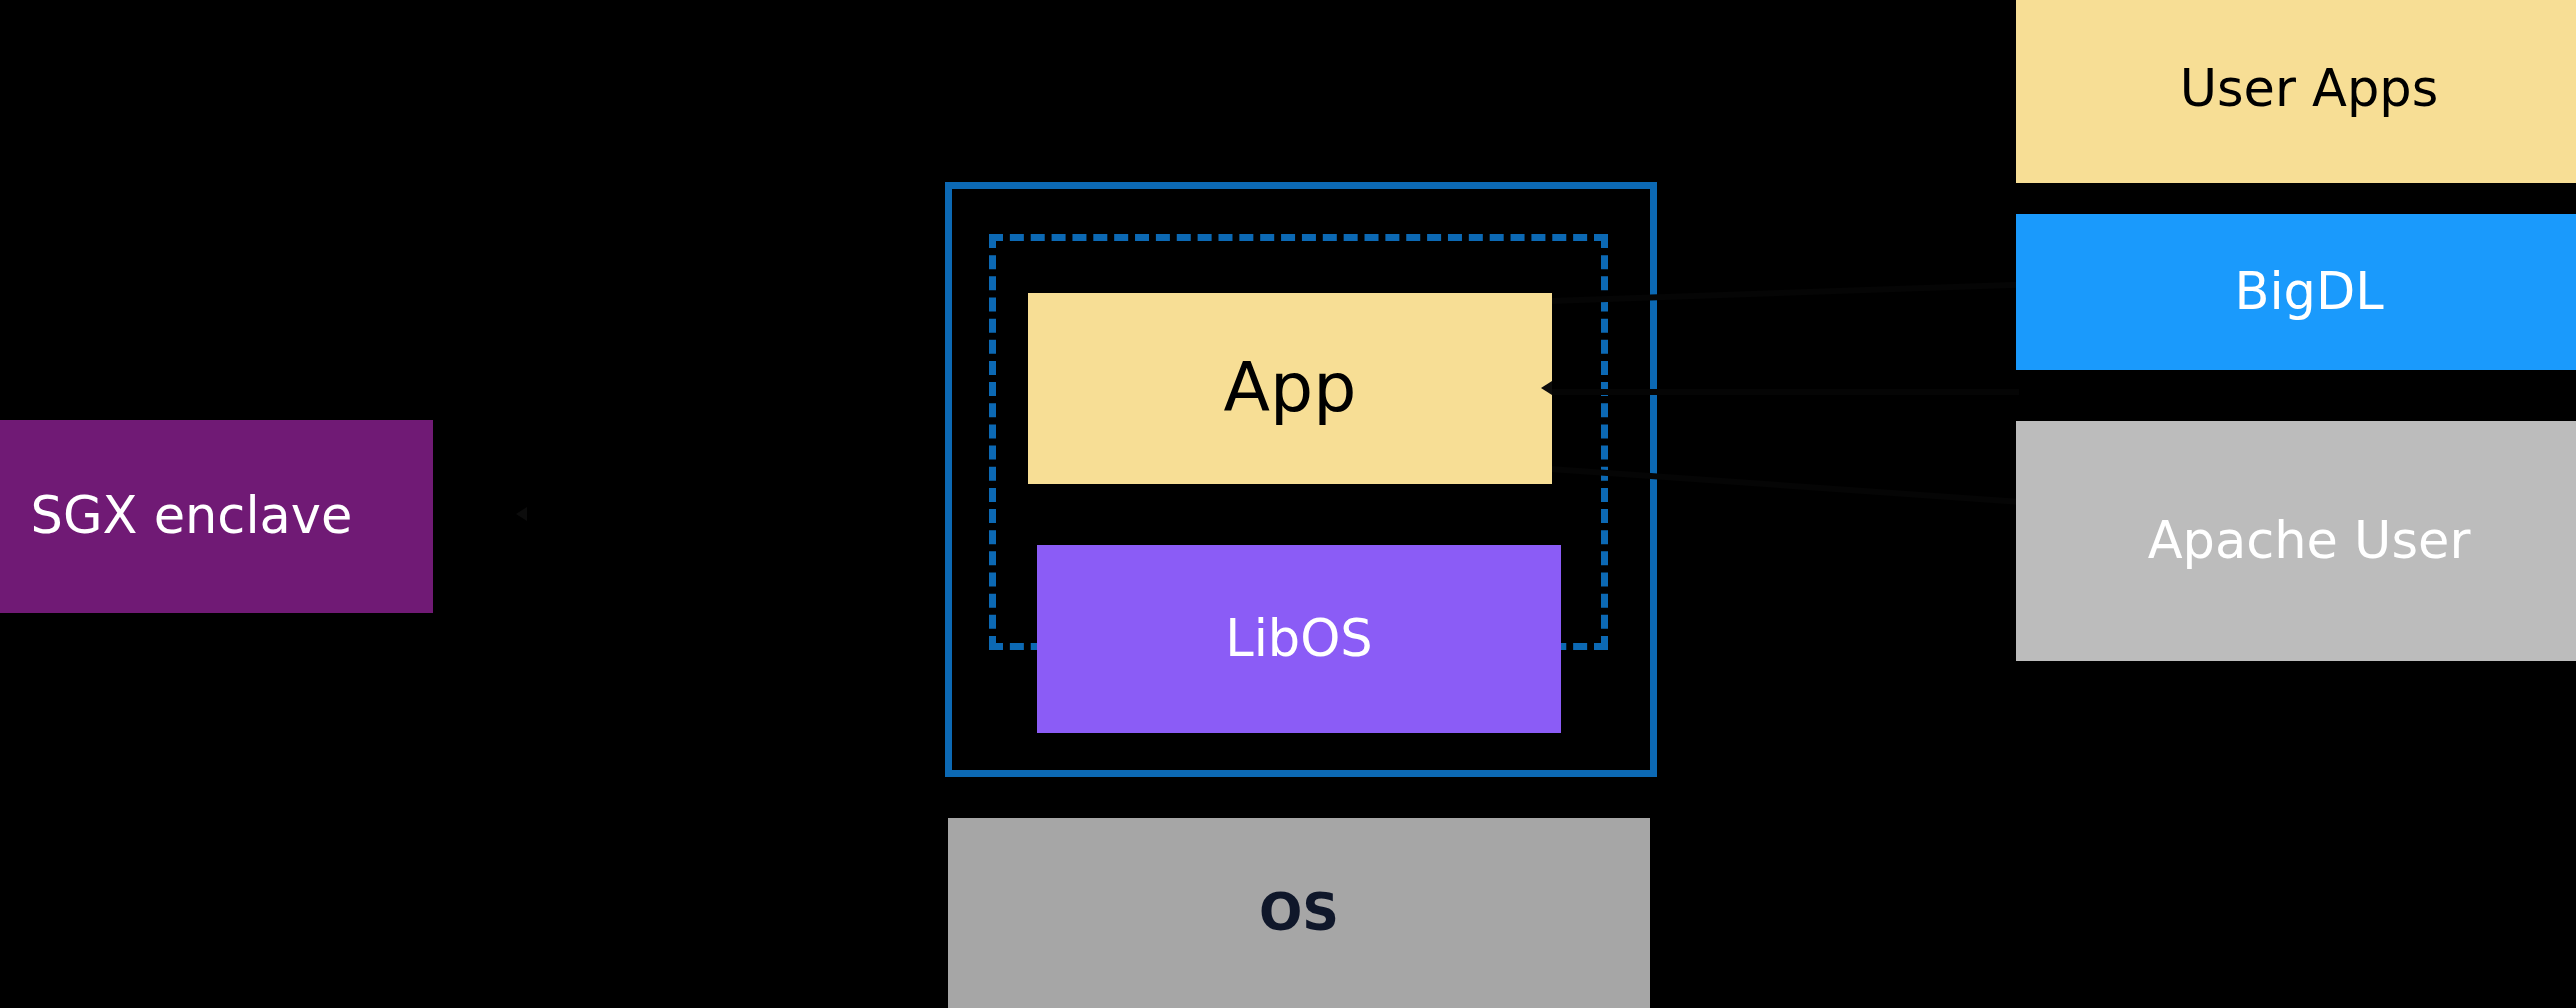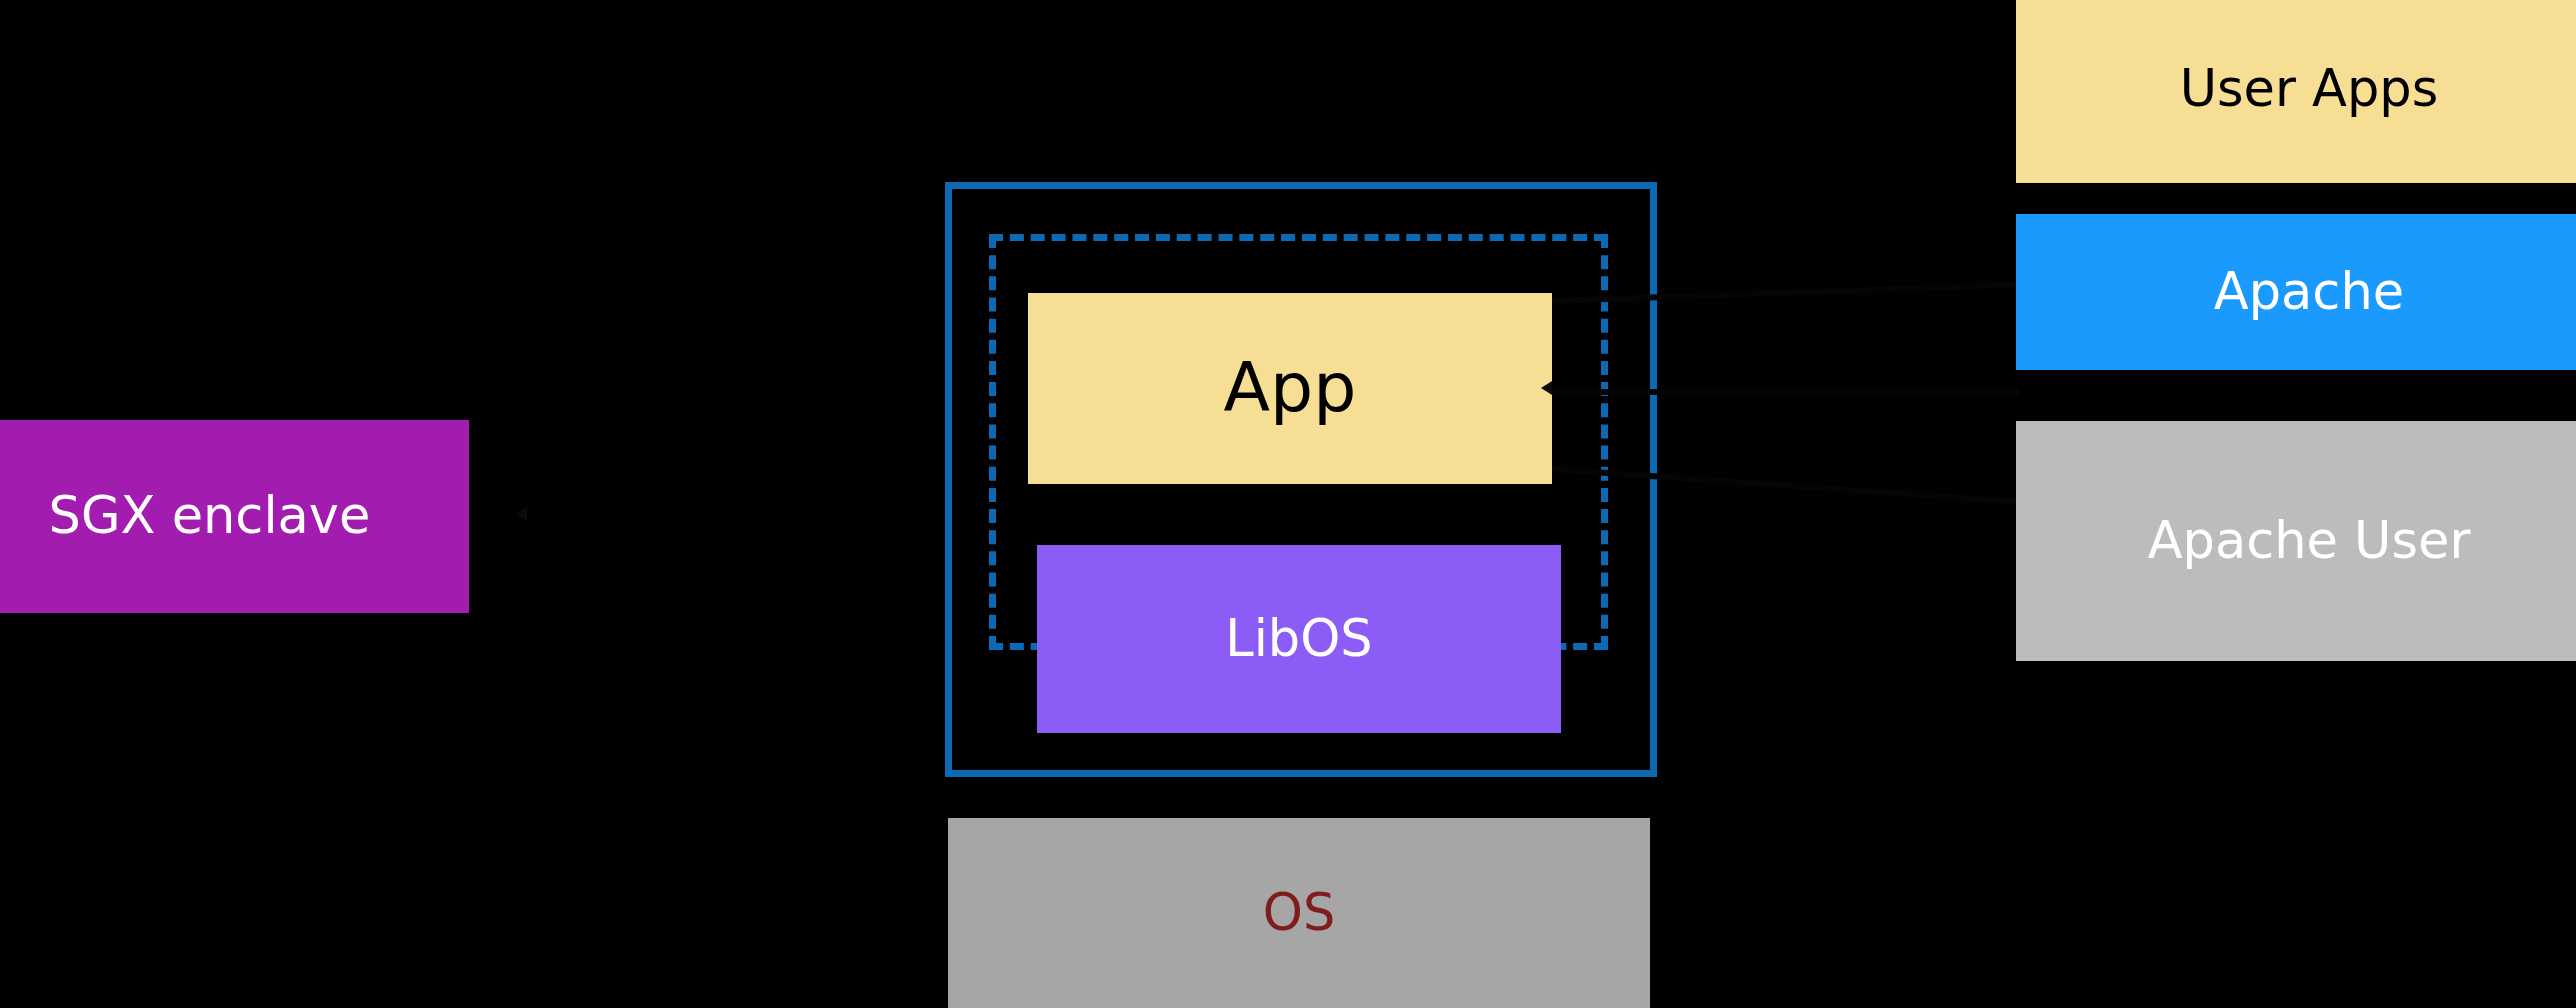--- a/index.html
+++ b/index.html
@@ -22,23 +22,23 @@
     justify-content: center;
     box-sizing: border-box;
     text-align: center;
     line-height: 1.1;
   }
 
   
   #sgx-enclave-box {
     left: 0px;
     top: 420px;
-    width: 469px;
+    width: 433px;
     height: 193px;
-    background: #a21caf;
+    background: #701a75;
     color: #FFFFFF;
     font-size: 51px;
   }
   #sgx-enclave-box .lbl { padding-right: 50px; }
 
   
   #enclave-frame {
     left: 945px;
     top: 182px;
     width: 712px;
@@ -79,23 +79,23 @@
     font-size: 51px;
   }
 
   
   #os-box {
     left: 948px;
     top: 818px;
     width: 702px;
     height: 191px;
     background: #A6A6A6;
-    color: #7f1d1d;
+    color: #0f172a;
     font-size: 51px;
-    font-weight: normal;
+    font-weight: bold;
   }
 
   
   #user-apps-box {
     left: 2016px;
     top: -5px;
     width: 586px;
     height: 188px;
     background: #F7DE95;
     color: #000000;
@@ -168,20 +168,20 @@
   </div>
 
   <div class="box" id="os-box">
     <span>OS</span>
   </div>
 
   <div class="box" id="user-apps-box">
     <span>User Apps</span>
   </div>
   <div class="box" id="bigdl-box">
-    <span>Apache</span>
+    <span>BigDL</span>
   </div>
   <div class="box" id="apache-spark-box">
     <span>Apache User</span>
   </div>
 
 </div>
 
 
 </body></html>

